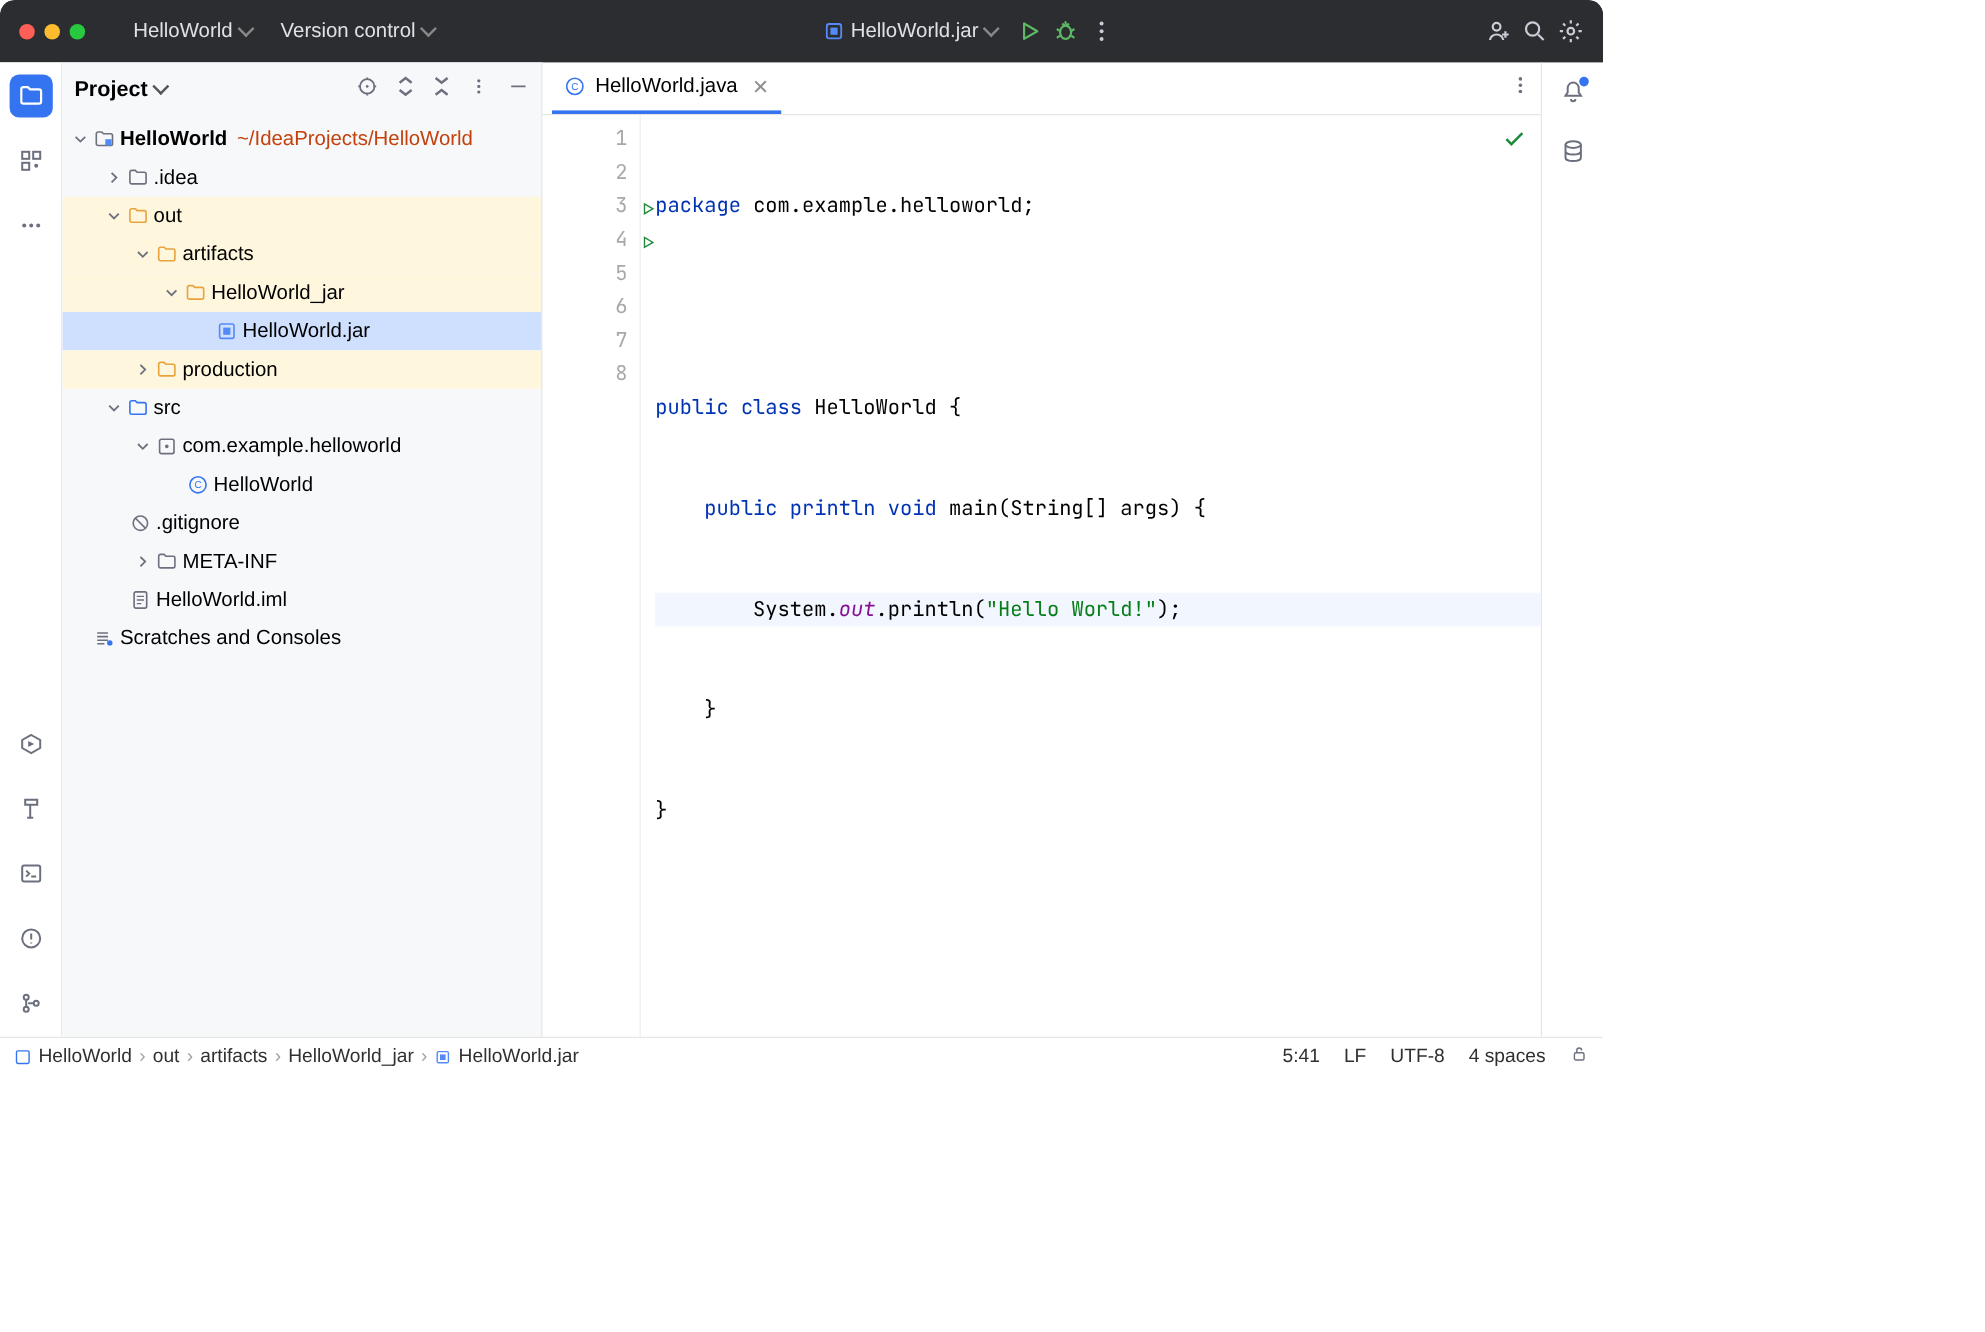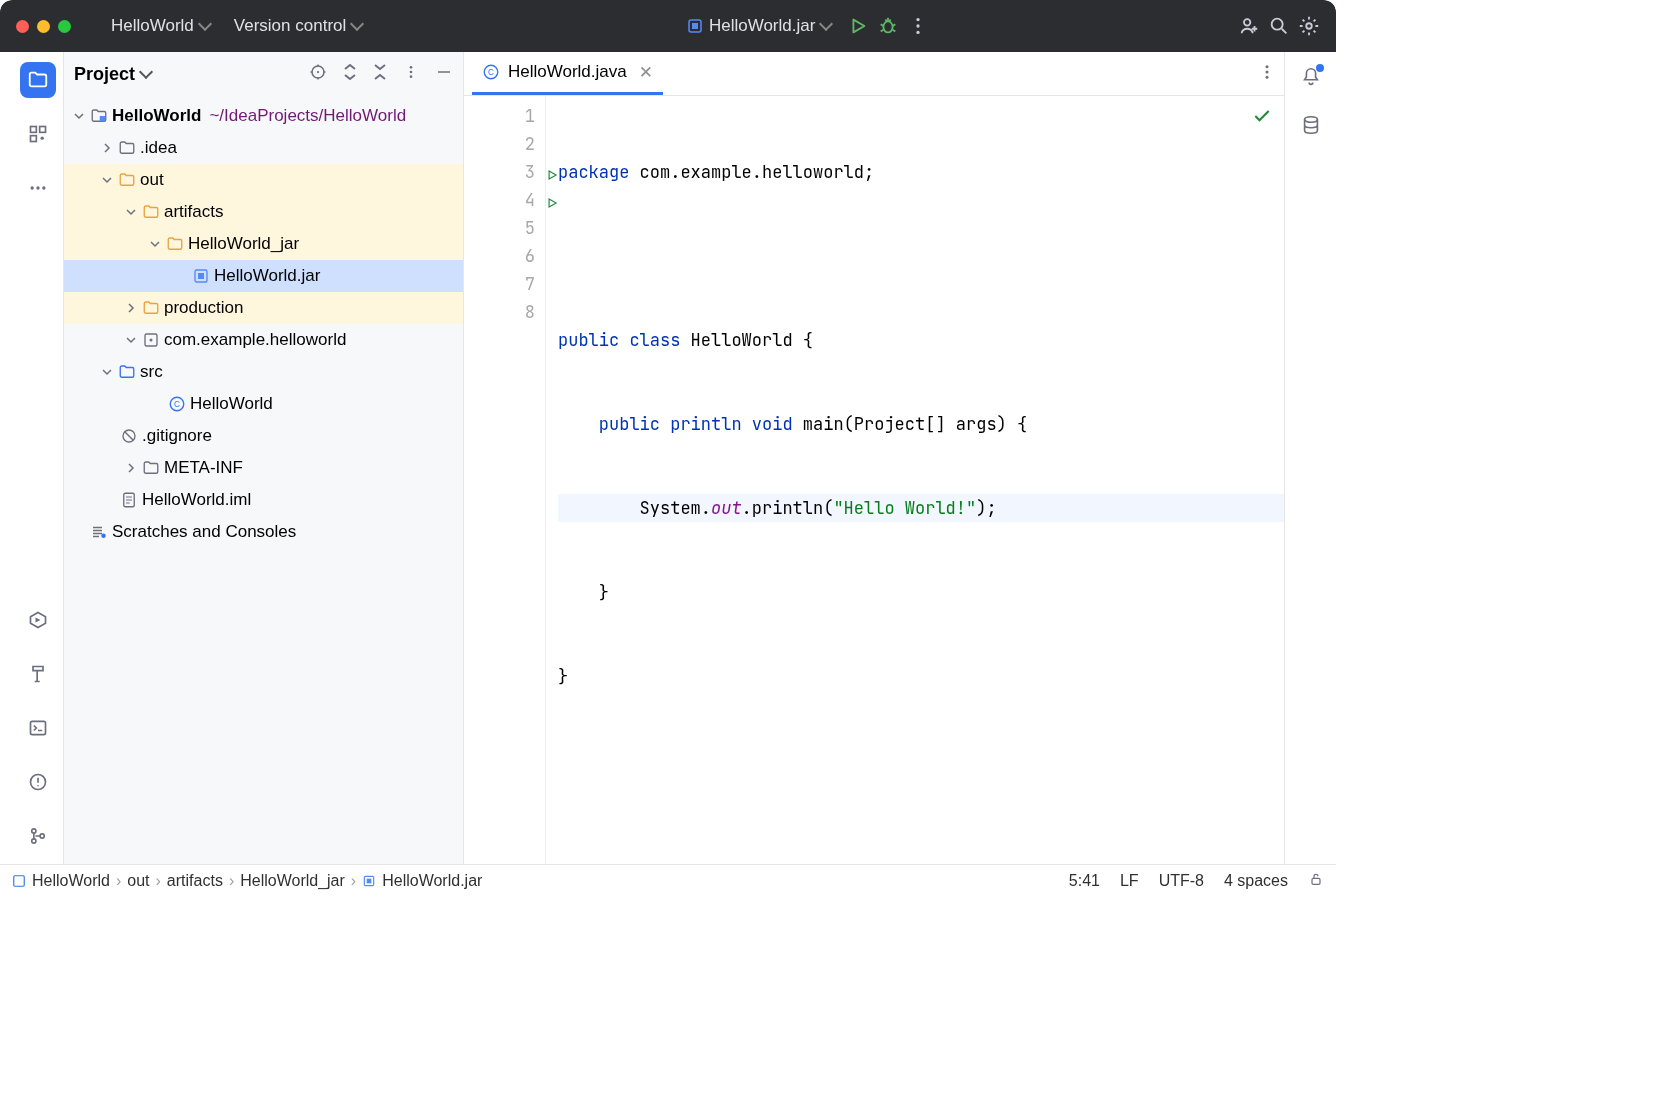--- a/index.html
+++ b/index.html
@@ -7,35 +7,35 @@
 .root { display: flex; flex-direction: column; height: 100%; background: #fff; border-radius: 12px; overflow: hidden; }
 .titlebar { height: 52px; background: #2b2d30; display: flex; align-items: center; padding: 0 16px; gap: 8px; color: #dfe1e5; }
 .traffic { display: flex; gap: 8px; margin-right: 24px; }
 .dot { width: 13px; height: 13px; border-radius: 50%; }
 .dot.r { background: #ff5f57; } .dot.y { background: #febc2e; } .dot.g { background: #28c840; }
 .tb-item { display: flex; align-items: center; gap: 6px; font-size: 17px; padding: 4px 8px; cursor: default; }
 .chev { width: 10px; height: 10px; border-right: 2px solid #888; border-bottom: 2px solid #888; transform: rotate(45deg); margin-top: -4px; }
 .tb-spacer { flex: 1; }
 .tb-icon { width: 22px; height: 22px; display: flex; align-items: center; justify-content: center; }
 .tb-icon svg { width: 22px; height: 22px; }
-.mainrow { flex: 1; display: flex; min-height: 0; padding-left: 12px; }
+.mainrow { flex: 1; display: flex; min-height: 0; }
 .leftbar { width: 52px; background: #fff; border-right: 1px solid #e6e6e6; display: flex; flex-direction: column; align-items: center; padding: 10px 0; gap: 18px; }
 .leftbar .sq { width: 36px; height: 36px; border-radius: 8px; display: flex; align-items: center; justify-content: center; }
 .leftbar .sq.active { background: #3574f0; }
 .leftbar .spacer { flex: 1; }
 .sidebar { width: 400px; border-right: 1px solid #e6e6e6; display: flex; flex-direction: column; background: #f7f8fa; }
 .side-head { height: 44px; display: flex; align-items: center; padding: 0 10px; gap: 6px; }
 .side-title { font-size: 18px; font-weight: 600; flex: 1; display: flex; align-items: center; gap: 6px; }
 .side-title .chev { border-color: #555; }
 .side-icons { display: flex; gap: 16px; align-items: center; color: #6c707e; }
 .tree { flex: 1; overflow: auto; font-size: 17px; padding: 4px 0 10px 0; }
 .node { display: flex; align-items: center; height: 32px; padding-right: 8px; gap: 4px; }
 .node .arrow { width: 14px; display: flex; justify-content: center; color: #6c707e; }
 .node .lbl { white-space: nowrap; }
-.path { color: #701a75; margin-left: 4px; }
+.path { color: #c2410c; margin-left: 4px; }
 .hl-y { background: #fff6de; }
 .hl-sel { background: #cfe0ff; }
 .editor { flex: 1; display: flex; flex-direction: column; min-width: 0; position: relative; }
 .rightbar { width: 52px; border-left: 1px solid #e6e6e6; display: flex; flex-direction: column; align-items: center; padding: 14px 0; gap: 22px; }
 .tabs { height: 44px; display: flex; align-items: center; border-bottom: 1px solid #e6e6e6; padding: 0 8px; }
 .tab { display: flex; align-items: center; gap: 8px; padding: 0 10px; height: 100%; border-bottom: 3px solid #3574f0; font-size: 17px; }
 .tab .close { color: #909090; margin-left: 4px; }
 .tabs .more { margin-left: auto; color: #6c707e; }
 .code { flex: 1; display: flex; font-family: "JetBrains Mono", Menlo, monospace; font-size: 17px; line-height: 28px; position: relative; }
 .gutter { width: 82px; text-align: right; color: #a8a8a8; padding: 6px 10px 0 0; border-right: 1px solid #eee; user-select: none; }
@@ -290,46 +290,46 @@
                 <path d="M3 1l4 4-4 4" fill="none" stroke="#6c707e" stroke-width="1.5"></path>
               </svg>
             </span>
           <span class="iconbox">
               <svg width="18" height="18" viewBox="0 0 24 24">
                 <path d="M3 6a2 2 0 012-2h4l2 2h8a2 2 0 012 2v9a2 2 0 01-2 2H5a2 2 0 01-2-2V6z" fill="none" stroke="#e8a33d" stroke-width="1.8"></path>
               </svg>
             </span>
           <span class="lbl">production</span>
         </div>
+        <div class="node" style="padding-left:36px">
+          <span class="arrow">
+              <svg width="10" height="10" viewBox="0 0 10 10">
+                <path d="M1 3l4 4 4-4" fill="none" stroke="#6c707e" stroke-width="1.5"></path>
+              </svg>
+            </span>
+          <span class="iconbox">
+              <svg width="18" height="18" viewBox="0 0 24 24">
+                <path d="M3 6a2 2 0 012-2h4l2 2h8a2 2 0 012 2v9a2 2 0 01-2 2H5a2 2 0 01-2-2V6z" fill="none" stroke="#3574f0" stroke-width="1.8"></path>
+              </svg>
+            </span>
+          <span class="lbl">src</span>
+        </div>
         <div class="node" style="padding-left:60px">
           <span class="arrow">
               <svg width="10" height="10" viewBox="0 0 10 10">
                 <path d="M1 3l4 4 4-4" fill="none" stroke="#6c707e" stroke-width="1.5"></path>
               </svg>
             </span>
           <span class="iconbox">
               <svg width="18" height="18" viewBox="0 0 24 24">
                 <rect x="4" y="4" width="16" height="16" rx="2" fill="none" stroke="#6c707e" stroke-width="1.8"></rect>
                 <circle cx="12" cy="12" r="2" fill="#6c707e"></circle>
               </svg>
             </span>
           <span class="lbl">com.example.helloworld</span>
-        </div>
-        <div class="node" style="padding-left:36px">
-          <span class="arrow">
-              <svg width="10" height="10" viewBox="0 0 10 10">
-                <path d="M1 3l4 4 4-4" fill="none" stroke="#6c707e" stroke-width="1.5"></path>
-              </svg>
-            </span>
-          <span class="iconbox">
-              <svg width="18" height="18" viewBox="0 0 24 24">
-                <path d="M3 6a2 2 0 012-2h4l2 2h8a2 2 0 012 2v9a2 2 0 01-2 2H5a2 2 0 01-2-2V6z" fill="none" stroke="#3574f0" stroke-width="1.8"></path>
-              </svg>
-            </span>
-          <span class="lbl">src</span>
         </div>
         <div class="node" style="padding-left:104px">
           <span class="iconbox">
               <svg width="18" height="18" viewBox="0 0 24 24">
                 <circle cx="12" cy="12" r="9" fill="none" stroke="#3574f0" stroke-width="1.8"></circle>
                 <text x="12" y="16" text-anchor="middle" font-size="11" fill="#3574f0" font-family="sans-serif">C</text>
               </svg>
             </span>
           <span class="lbl">HelloWorld</span>
         </div>
@@ -406,21 +406,21 @@
                 </svg></span></div>
           <div class="gline">5</div>
           <div class="gline">6</div>
           <div class="gline">7</div>
           <div class="gline">8</div>
         </div>
         <div class="codebody">
           <div class="cline"><span class="kw">package</span><span> com.example.helloworld;</span></div>
           <div class="cline"></div>
           <div class="cline"><span class="kw">public</span><span class="kw"> class</span><span> HelloWorld {</span></div>
-          <div class="cline"><span class="kw">    public</span><span class="kw"> println</span><span class="kw"> void</span><span> main</span><span>(Project[] args) {</span></div>
+          <div class="cline"><span class="kw">    public</span><span class="kw"> println</span><span class="kw"> void</span><span> main</span><span>(String[] args) {</span></div>
           <div class="cline cur"><span>        System.</span><span class="st">out</span><span>.println(</span><span class="str">"Hello World!"</span><span>);</span></div>
           <div class="cline"><span>    }</span></div>
           <div class="cline"><span>}</span></div>
           <div class="cline"></div>
           <div class="check"><svg width="20" height="20" viewBox="0 0 24 24">
                 <path d="M4 12l5 5L20 6" fill="none" stroke="#208a3c" stroke-width="2.5"></path>
               </svg></div>
         </div>
       </div>
     </div>

